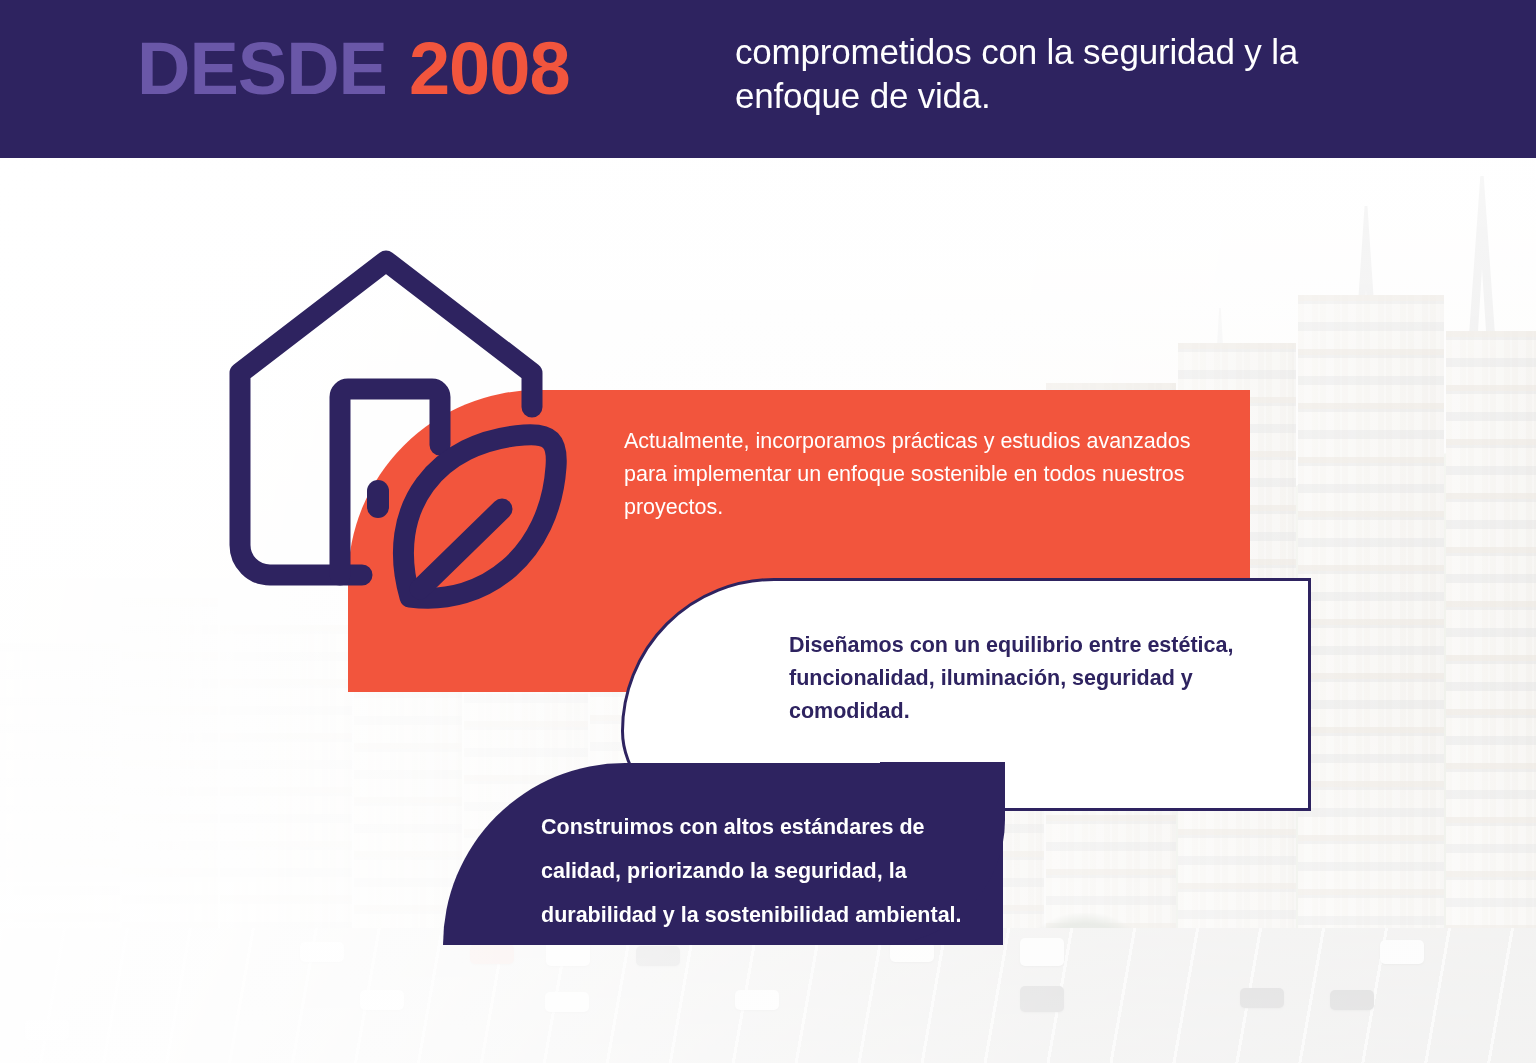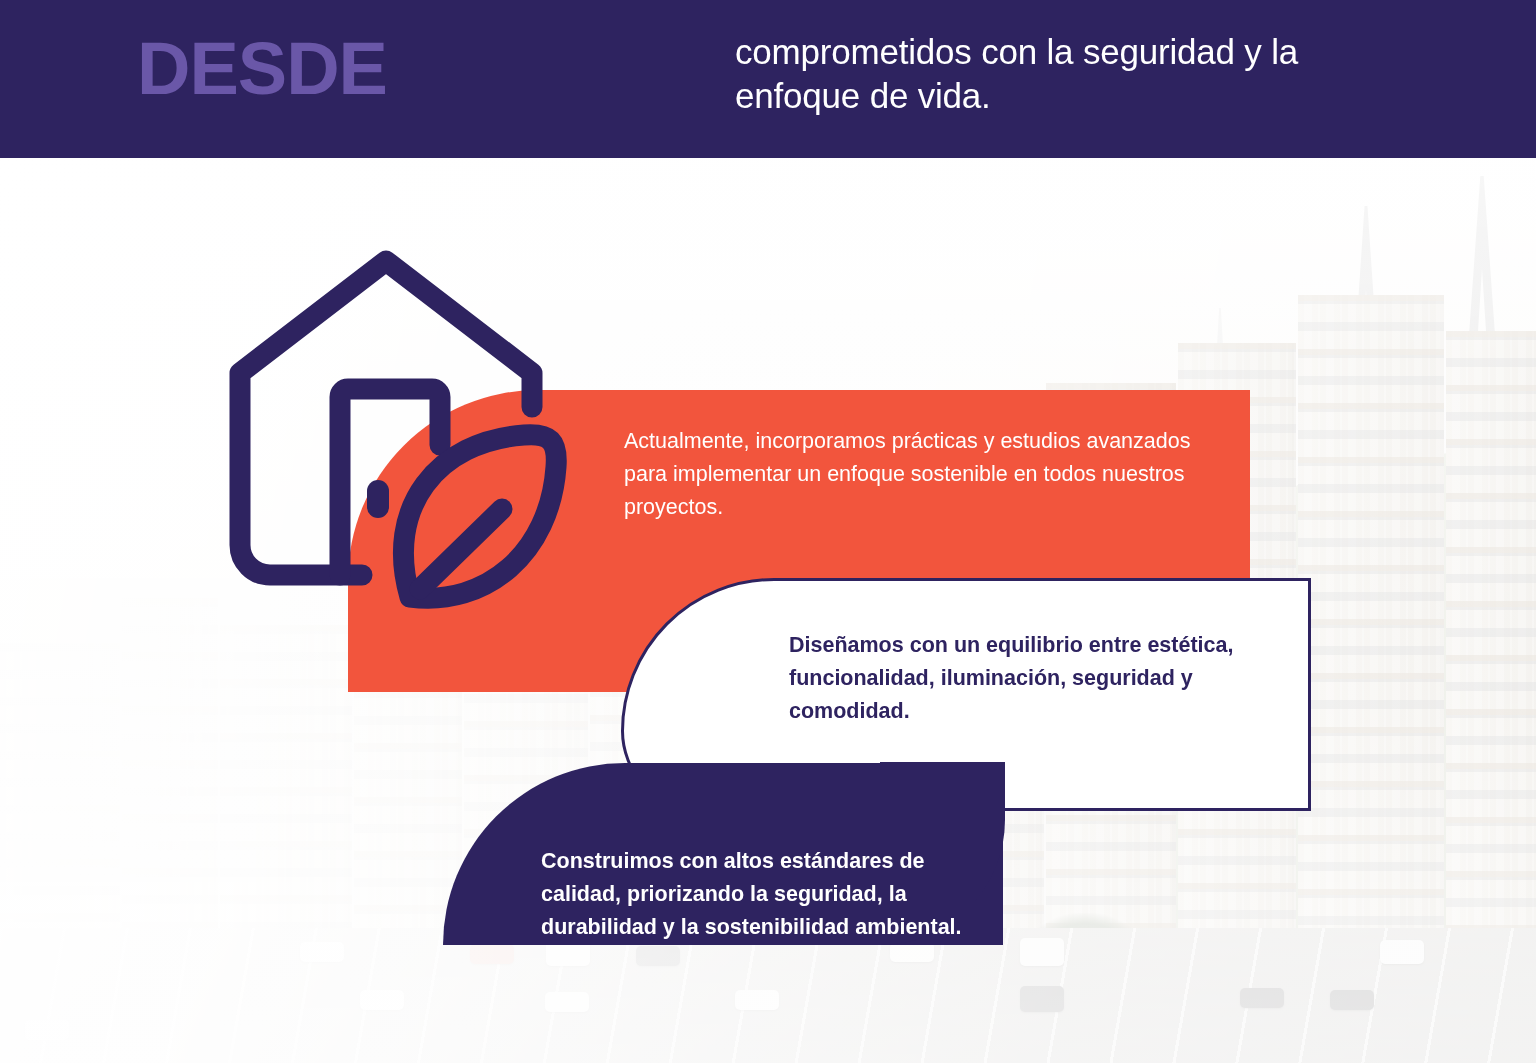--- a/index.html
+++ b/index.html
@@ -182,21 +182,21 @@
 
   #card-navy {
     left:443px; top:763px;
     width:560px; height:182px;
     background:#2e2360;
     border-radius:230px 0 0 0;
     z-index:10;
   }
   #card-navy .body {
     position:absolute; left:98px; top:42px; width:430px;
-    color:#ffffff; font-size:21.5px; line-height:33px; font-weight:600;margin-top:40px;
+    color:#ffffff; font-size:21.5px; line-height:44px; font-weight:600;
   }
   
   #card-navy .lobe {
     position:absolute; left:437px; top:-1px;
     width:125px; height:183px;
     background:#2e2360;
     border-radius:0 0 125px 0;
   }
 </style>
 </head>
@@ -289,20 +289,21 @@
       <div class="car" style="left:25px;top:92px"></div>
     </div>
   </div>
 
   <div id="veilA"></div>
   <div id="veilB"></div>
 
   <div id="header">
     <div class="inner">
       <span class="hl desde">DESDE</span>
+      <span class="hl year">2008</span>
     </div>
     <div class="sub">comprometidos con la seguridad y la enfoque de vida.</div>
   </div>
 
   <div class="card" id="card-orange">
     <div class="body">Actualmente, incorporamos prácticas y estudios avanzados para implementar un enfoque sostenible en todos nuestros proyectos.</div>
   </div>
 
   <div class="card" id="card-white">
     <div class="body">Diseñamos con un equilibrio entre estética, funcionalidad, iluminación, seguridad y comodidad.</div>

